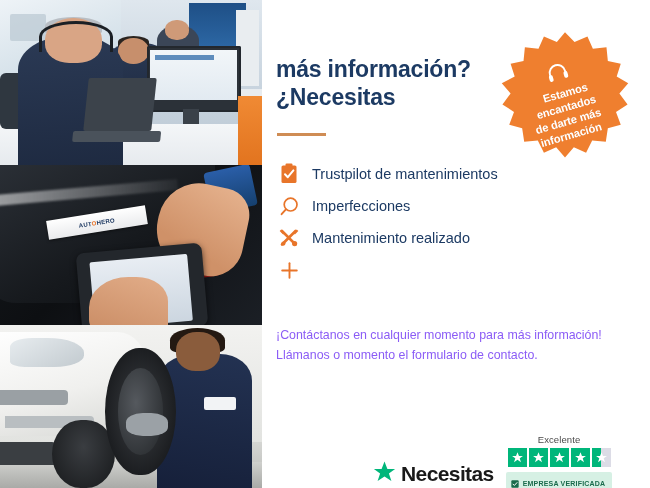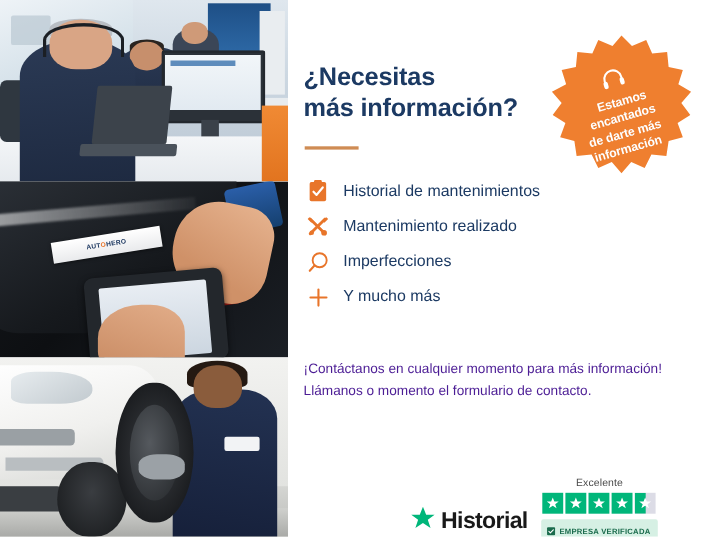--- a/index.html
+++ b/index.html
@@ -354,21 +354,21 @@
   }
 
   
   .body-copy {
     position: absolute;
     left: 14px;
     top: 325px;
     width: 368px;
     font-size: 12.4px;
     line-height: 1.62;
-    color: #4c1d95;
+    color: #8b5cf6;
   }
   .body-copy div { white-space: nowrap; }
 
   
   .trustpilot {
     position: absolute;
     left: 110px;
     top: 388px;
     display: flex;
     align-items: flex-end;
@@ -537,94 +537,93 @@
       <div class="p3-badge"></div>
       <div class="p3-wheel"></div>
       <div class="p3-glove"></div>
     </div>
 
   </div>
 
   <div class="content">
 
     <div class="headline">
+      <div>más información?</div>
       <div>¿Necesitas</div>
-      <div>más información?</div>
     </div>
 
     <div class="rule"></div>
 
     <ul class="features">
 
       <li class="feature">
         <span class="feature-icon">
           <svg width="20" height="22" viewBox="0 0 20 22">
             <rect x="2.5" y="2.5" width="15" height="17.5" rx="1.6" fill="#e8752a"></rect>
             <rect x="6.5" y="0.6" width="7" height="3.6" rx="1.1" fill="#e8752a"></rect>
             <path d="M6 11.3 L8.8 14.2 L14.4 7.4" stroke="#ffffff" stroke-width="2" fill="none" stroke-linecap="round" stroke-linejoin="round"></path>
           </svg>
         </span>
-        <span class="feature-label">Historial de mantenimientos</span>
+        <span class="feature-label">Trustpilot de mantenimientos</span>
+      </li>
+
+      <li class="feature">
+        <span class="feature-icon">
+          <svg width="21" height="21" viewBox="0 0 21 21">
+            <circle cx="11.6" cy="8.6" r="6.4" fill="none" stroke="#e8752a" stroke-width="1.7"></circle>
+            <line x1="6.9" y1="13.4" x2="2.6" y2="18.2" stroke="#e8752a" stroke-width="1.9" stroke-linecap="round"></line>
+          </svg>
+        </span>
+        <span class="feature-label">Imperfecciones</span>
       </li>
 
       <li class="feature">
         <span class="feature-icon">
           <svg width="22" height="22" viewBox="0 0 22 22">
             <g stroke="#e8752a" stroke-width="2.6" stroke-linecap="round">
               <line x1="4" y1="4" x2="17.5" y2="17.5"></line>
               <line x1="17.5" y1="4" x2="4" y2="17.5"></line>
             </g>
             <path d="M3.2 2.6 L6.6 6 L5.1 7.5 L1.7 4.1 Z" fill="#e8752a"></path>
             <path d="M18.8 2.6 L15.4 6 L16.9 7.5 L20.3 4.1 Z" fill="#e8752a"></path>
             <circle cx="16.6" cy="16.6" r="2.6" fill="#e8752a"></circle>
             <circle cx="5.4" cy="16.6" r="2.1" fill="#e8752a"></circle>
           </svg>
         </span>
         <span class="feature-label">Mantenimiento realizado</span>
       </li>
 
-      <li class="feature">
-        <span class="feature-icon">
-          <svg width="21" height="21" viewBox="0 0 21 21">
-            <circle cx="11.6" cy="8.6" r="6.4" fill="none" stroke="#e8752a" stroke-width="1.7"></circle>
-            <line x1="6.9" y1="13.4" x2="2.6" y2="18.2" stroke="#e8752a" stroke-width="1.9" stroke-linecap="round"></line>
-          </svg>
-        </span>
-        <span class="feature-label">Imperfecciones</span>
-      </li>
-
 
       <li class="feature">
         <span class="feature-icon">
           <svg width="21" height="21" viewBox="0 0 21 21">
             <g stroke="#e8752a" stroke-width="1.9" stroke-linecap="round">
               <line x1="10.5" y1="3.2" x2="10.5" y2="17.8"></line>
               <line x1="3.2" y1="10.5" x2="17.8" y2="10.5"></line>
             </g>
           </svg>
         </span>
-        <span class="feature-label">Y mucho más</span>
       </li>
 
     </ul>
 
     <div class="body-copy">
       <div>¡Contáctanos en cualquier momento para más información!</div>
       <div>Llámanos o momento el formulario de contacto.</div>
     </div>
 
     <div class="trustpilot">
 
       <div class="tp-logo">
         <span>
           <svg width="25" height="24" viewBox="0 0 24 24">
             <path d="M12 1.6 L14.9 8.9 L22.6 8.9 L16.4 13.6 L18.9 21 L12 16.5 L5.1 21 L7.6 13.6 L1.4 8.9 L9.1 8.9 Z" fill="#00b67a"></path>
           </svg>
         </span>
-        <span class="tp-word">Historial</span>
+        <span class="tp-word">Necesitas</span>
       </div>
 
       <div class="tp-right">
         <div class="tp-excelente">Excelente</div>
 
         <div class="tp-stars">
           <span class="tp-star">
             <svg width="13" height="13" viewBox="0 0 24 24">
                 <path d="M12 2.3 L14.7 9.2 L22 9.2 L16.1 13.6 L18.4 20.6 L12 16.3 L5.6 20.6 L7.9 13.6 L2 9.2 L9.3 9.2 Z" fill="#ffffff"></path>
               </svg>

